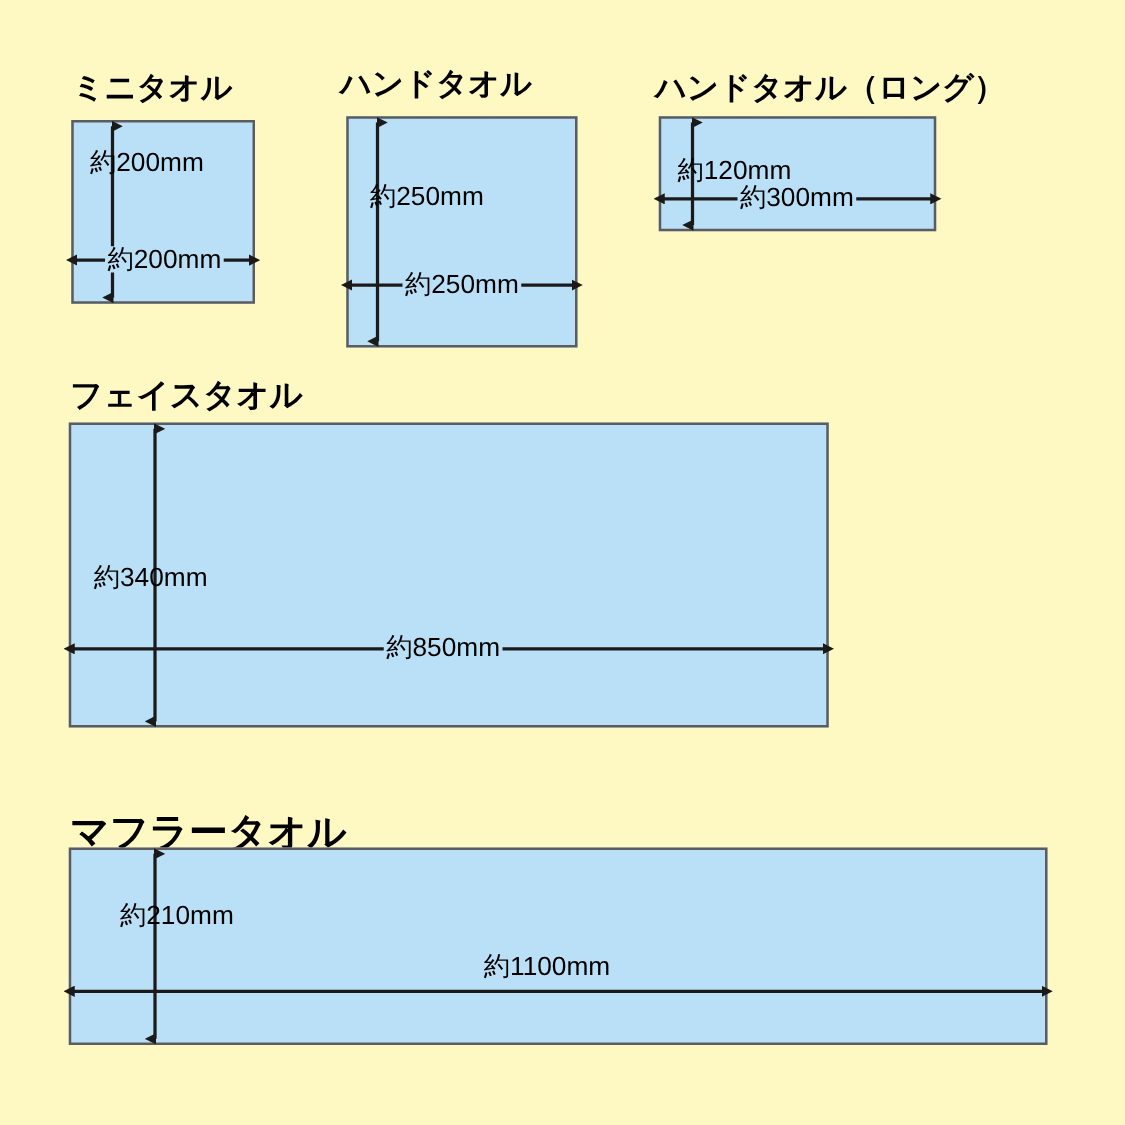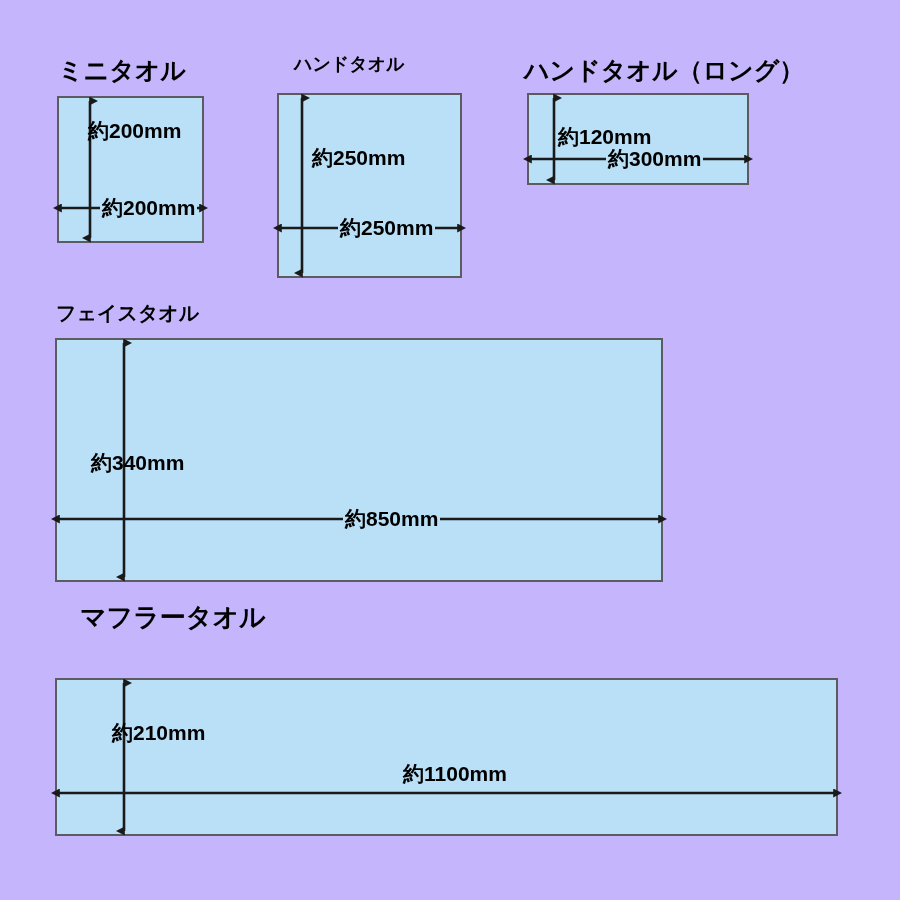--- a/index.html
+++ b/index.html
@@ -11,45 +11,44 @@
     width: 900px;
     height: 900px;
     font-family: "Liberation Sans", "DejaVu Sans", sans-serif;
     color: #000000;
     overflow: hidden;
   }
   #stage {
     position: relative;
     width: 900px;
     height: 900px;
-    background: #c4b5fd;
+    background: #fef9c3;
   }
   .towel-title {
     position: absolute;
     font-weight: bold;
     color: #000000;
     white-space: nowrap;
     line-height: 1;
     letter-spacing: 0px;
   }
   .towel-rect {
     position: absolute;
     background: #b9e0f7;
     border: 2px solid #5c5c60;
     box-sizing: border-box;
   }
   .dim-label {
     position: absolute;
-    font-weight: bold;
+    font-weight: normal;
     font-size: 21px;
     line-height: 1;
     white-space: nowrap;
     color: #000000;
     background: transparent;
-    margin-left: 16px;
   }
   
   .arrow-layer {
     position: absolute;
     left: 0;
     top: 0;
     width: 900px;
     height: 900px;
     pointer-events: none;
   }
@@ -62,27 +61,27 @@
   }
 </style>
 </head>
 <body>
 
 <div id="stage">
 
   <div id="shapes">
       <div class="towel-title" style="left: 58px; top: 58px; font-size: 25px;">ミニタオル</div>
       <div class="towel-rect" style="left: 57px; top: 96px; width: 147px; height: 147px; background: rgb(185, 224, 247); border-color: rgb(92, 92, 96);"></div>
-      <div class="towel-title" style="left: 294px; top: 55px; font-size: 18px;">ハンドタオル</div>
+      <div class="towel-title" style="left: 272px; top: 55px; font-size: 25px;">ハンドタオル</div>
       <div class="towel-rect" style="left: 277px; top: 93px; width: 185px; height: 185px; background: rgb(185, 224, 247); border-color: rgb(92, 92, 96);"></div>
       <div class="towel-title" style="left: 524px; top: 58px; font-size: 25px;">ハンドタオル（ロング）</div>
       <div class="towel-rect" style="left: 527px; top: 93px; width: 222px; height: 92px; background: rgb(185, 224, 247); border-color: rgb(92, 92, 96);"></div>
-      <div class="towel-title" style="left: 56px; top: 303px; font-size: 20px;">フェイスタオル</div>
+      <div class="towel-title" style="left: 56px; top: 303px; font-size: 26px;">フェイスタオル</div>
       <div class="towel-rect" style="left: 55px; top: 338px; width: 608px; height: 244px; background: rgb(185, 224, 247); border-color: rgb(92, 92, 96);"></div>
-      <div class="towel-title" style="left: 56px; top: 604px; font-size: 26px; margin-left: 24px;">マフラータオル</div>
+      <div class="towel-title" style="left: 56px; top: 650px; font-size: 31px;">マフラータオル</div>
       <div class="towel-rect" style="left: 55px; top: 678px; width: 783px; height: 158px; background: rgb(185, 224, 247); border-color: rgb(92, 92, 96);"></div>
     </div>
 
   <svg class="arrow-layer" id="arrows" width="900" height="900" viewBox="0 0 900 900">
       <defs>
         <marker id="ahU" markerWidth="9" markerHeight="9" refX="4.5" refY="8.2" orient="auto" markerUnits="userSpaceOnUse">
           <path d="M4.5 0 L9 9 L0 9 Z" fill="#1a1a1a"></path>
         </marker>
         <marker id="ahD" markerWidth="9" markerHeight="9" refX="4.5" refY="0.8" orient="auto" markerUnits="userSpaceOnUse">
           <path d="M4.5 9 L0 0 L9 0 Z" fill="#1a1a1a"></path>
@@ -107,18 +106,18 @@
     </svg>
 
   <div class="label-layer" id="labels">
       <div class="dim-label" style="left: 72px; top: 120px;">約200mm</div>
       <div class="dim-label" style="left: 84px; top: 197px; background: rgb(185, 224, 247); padding: 0px 2px;">約200mm</div>
       <div class="dim-label" style="left: 296px; top: 147px;">約250mm</div>
       <div class="dim-label" style="left: 322px; top: 217px; background: rgb(185, 224, 247); padding: 0px 2px;">約250mm</div>
       <div class="dim-label" style="left: 542px; top: 126px;">約120mm</div>
       <div class="dim-label" style="left: 590px; top: 148px; background: rgb(185, 224, 247); padding: 0px 2px;">約300mm</div>
       <div class="dim-label" style="left: 75px; top: 452px;">約340mm</div>
-      <div class="dim-label" style="left: 327px; top: 508px; background: rgb(185, 224, 247); padding: 0px 2px;">約850mm</div>
+      <div class="dim-label" style="left: 307px; top: 508px; background: rgb(185, 224, 247); padding: 0px 2px;">約850mm</div>
       <div class="dim-label" style="left: 96px; top: 722px;">約210mm</div>
       <div class="dim-label" style="left: 385px; top: 763px; background: rgb(185, 224, 247); padding: 0px 2px;">約1100mm</div>
     </div>
 
 </div>
 
 </body></html>

